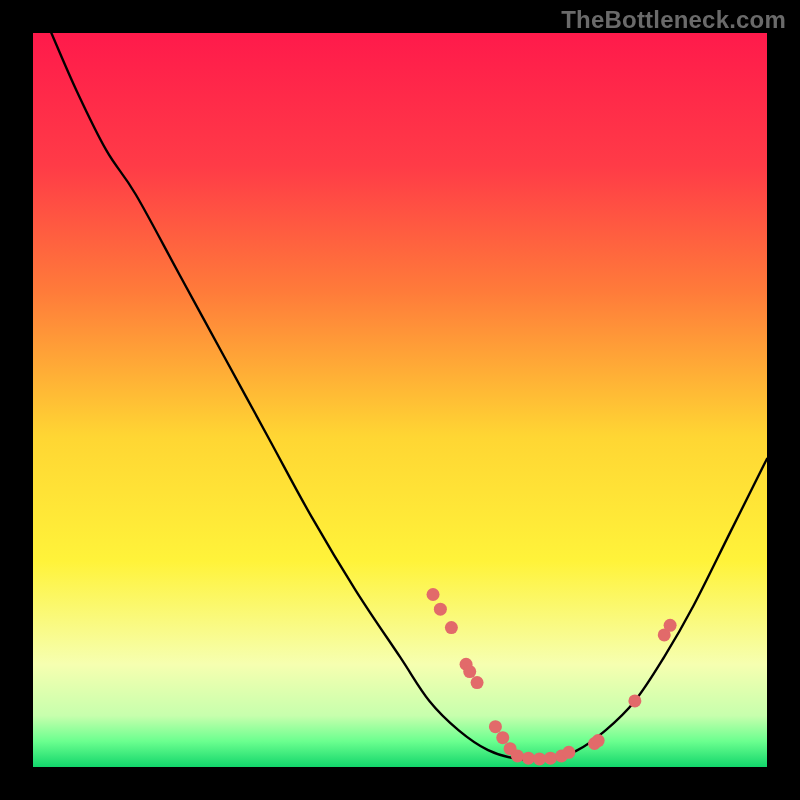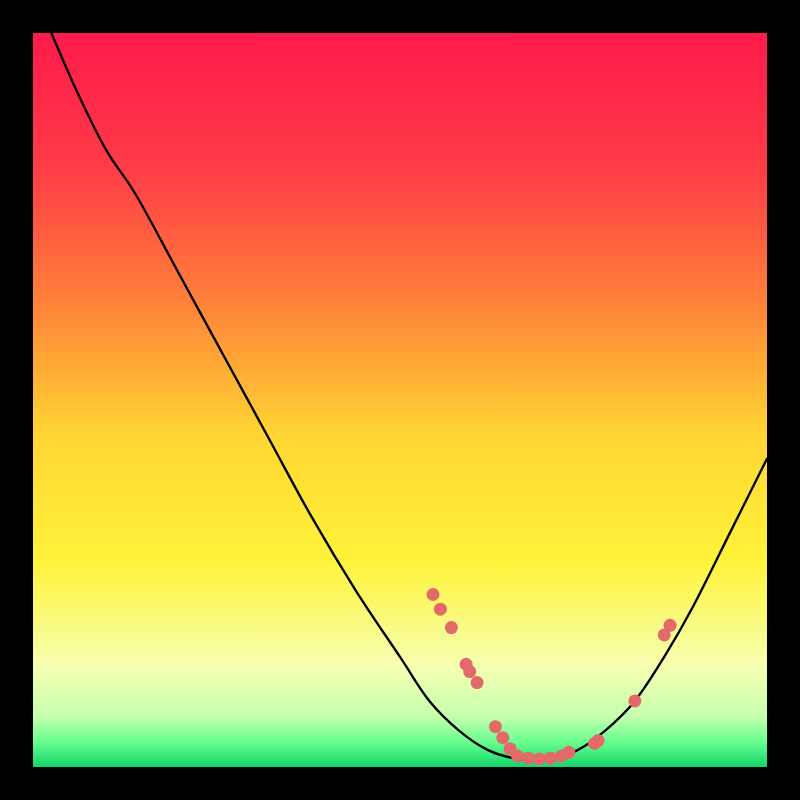--- a/index.html
+++ b/index.html
@@ -53,20 +53,21 @@
     left: 0;
     top: 0;
     width: 100%;
     height: 100%;
   }
 </style>
 </head>
 <body>
 
 <div class="root">
+  <div class="watermark">TheBottleneck.com</div>
   <div class="plot">
     <svg class="gradient" viewBox="0 0 100 100" preserveAspectRatio="none">
       <defs>
         <linearGradient id="bg-grad" x1="0" y1="0" x2="0" y2="1">
             <stop offset="0%" stop-color="#ff1a4b"></stop>
             <stop offset="18%" stop-color="#ff3b47"></stop>
             <stop offset="35%" stop-color="#ff7a3a"></stop>
             <stop offset="55%" stop-color="#ffd633"></stop>
             <stop offset="72%" stop-color="#fff33a"></stop>
             <stop offset="86%" stop-color="#f6ffb0"></stop>

